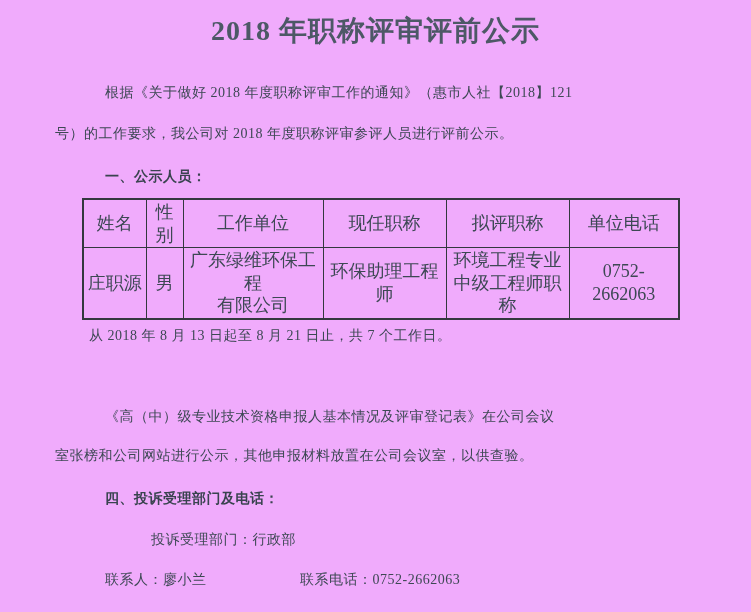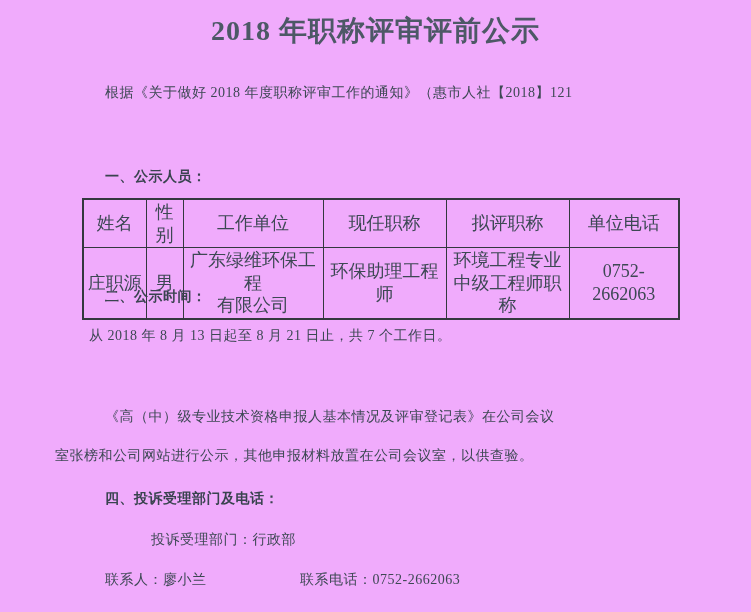--- a/index.html
+++ b/index.html
@@ -68,20 +68,21 @@
   .contact-phone { position: absolute; left: 195px; top: 0; white-space: nowrap; }
 </style>
 </head>
 <body>
 
 <div class="page">
 
   <div class="doc-title">2018 年职称评审评前公示</div>
 
   <div class="line" style="left:105px; top:84px;">根据《关于做好 2018 年度职称评审工作的通知》（惠市人社【2018】121</div>
+  <div class="line" style="left:55px;  top:125px;">号）的工作要求，我公司对 2018 年度职称评审参评人员进行评前公示。</div>
 
   <div class="line heading" style="left:105px; top:168px;">一、公示人员：</div>
 
   <table class="notice-table">
     <colgroup>
       <col class="col-name">
         <col class="col-sex">
         <col class="col-org">
       <col class="col-cur">
         <col class="col-eval">
@@ -104,21 +105,20 @@
         <td>广东绿维环保工程
 有限公司</td>
         <td>环保助理工程师</td>
         <td>环境工程专业
 中级工程师职称</td>
         <td>0752-2662063</td>
       </tr>
     </tbody>
   </table>
 
-  <div class="line heading" style="left:105px; top:288px;">二、公示时间：</div>
   <div class="line" style="left:89px; top:327px;">从 2018 年 8 月 13 日起至 8 月 21 日止，共 7 个工作日。</div>
 
   <div class="line" style="left:105px; top:408px;">《高（中）级专业技术资格申报人基本情况及评审登记表》在公司会议</div>
   <div class="line" style="left:55px;  top:447px;">室张榜和公司网站进行公示，其他申报材料放置在公司会议室，以供查验。</div>
 
   <div class="line heading" style="left:105px; top:490px;">四、投诉受理部门及电话：</div>
   <div class="line" style="left:103px; top:531px;margin-left:48px;">投诉受理部门：行政部</div>
 
   <div class="line" style="left:105px; top:571px; width:540px;">
     <span>联系人：廖小兰</span>

